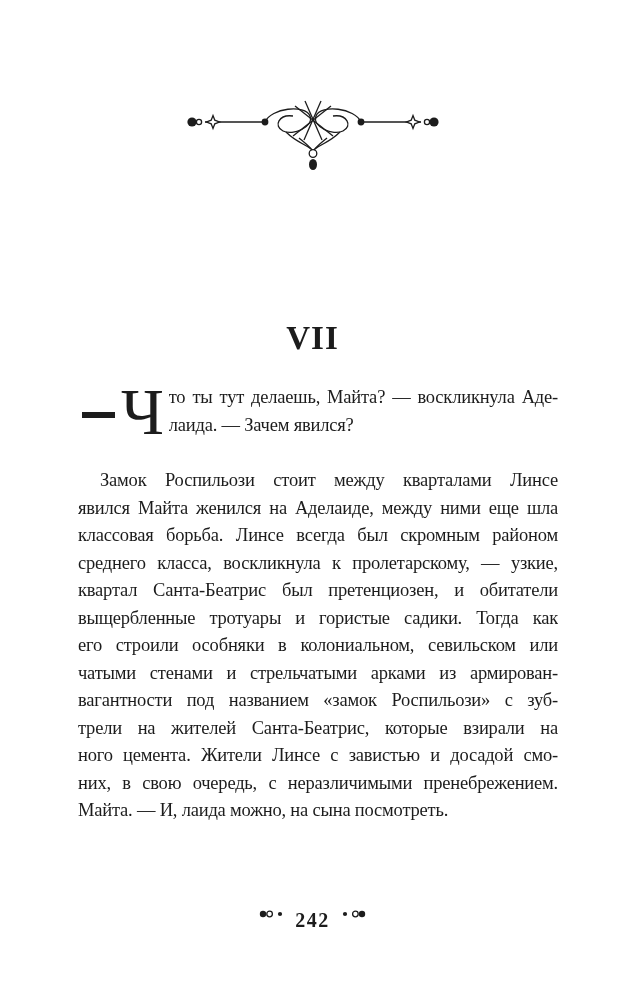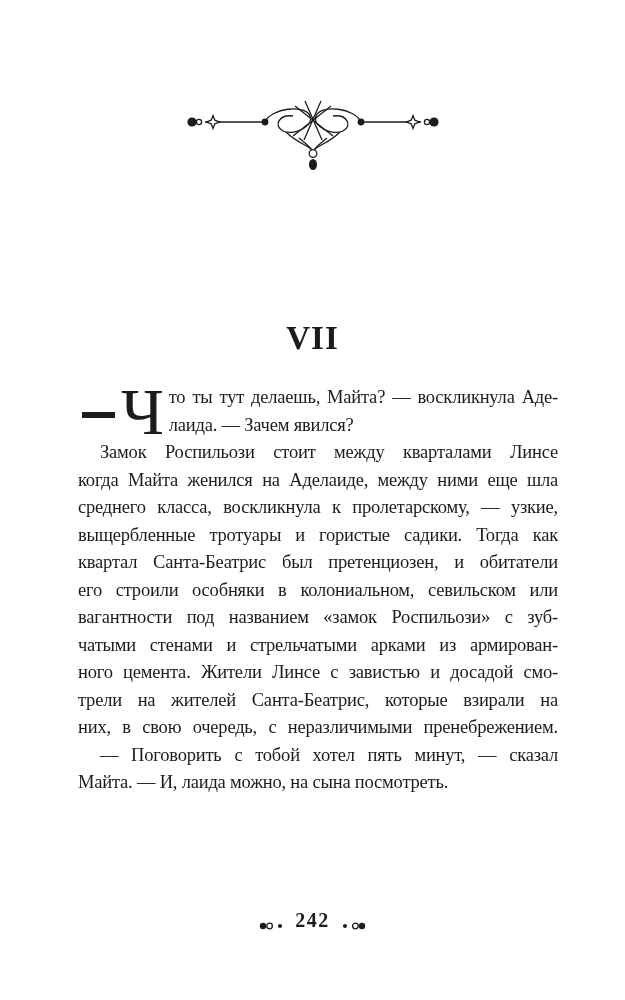--- a/index.html
+++ b/index.html
@@ -43,21 +43,21 @@
   .para::after{content:"";display:block;clear:none;}
   .line{
     height:27.5px;
     line-height:27.5px;
     text-align:justify;
     text-align-last:justify;
     overflow:hidden;
     white-space:nowrap;
   }
   .line.last{text-align-last:left;font-family:Liberation Serif, serif;}
-  .line.indent{text-indent:22px;}
+  .line.indent{text-indent:22px;margin-top:28px;}
   
   .dropcap-float{
     float:left;
     height:55px;
     display:flex;
     align-items:flex-start;
     margin-right:5px;
   }
   .dc-dash{
     display:block;
@@ -70,21 +70,21 @@
     display:block;
     font-size:66px;
     line-height:55px;
     font-weight:normal;
   }
   
   .page-footer{
     position:absolute;
     top:908px;left:0;width:100%;
     display:flex;
-    align-items:flex-end;
+    align-items:flex-start;
     justify-content:center;
     gap:11px;
   }
   .page-number{
     font-size:20px;
     font-weight:bold;
     letter-spacing:1.5px;
     line-height:24px;
   }
   .orn{display:block;}
@@ -137,33 +137,33 @@
       <div class="para">
         <div class="dropcap-float">
           <span class="dc-dash"></span>
           <span class="dc-letter">Ч</span>
         </div>
         <div class="line">то ты тут делаешь, Майта? — воскликнула Аде-</div>
         <div class="line last">лаида. — Зачем явился?</div>
       </div>
       <div class="para">
         <div class="line indent">Замок Роспильози стоит между кварталами Линсе</div>
-        <div class="line">когда Майта женился на Аделаиде, между ними еще шла</div>
+        <div class="line">явился Майта женился на Аделаиде, между ними еще шла</div>
+        <div class="line">классовая борьба. Линсе всегда был скромным районом</div>
         <div class="line">среднего класса, воскликнула к пролетарскому, — узкие,</div>
+        <div class="line">квартал Санта-Беатрис был претенциозен, и обитатели</div>
         <div class="line">выщербленные тротуары и гористые садики. Тогда как</div>
-        <div class="line">квартал Санта-Беатрис был претенциозен, и обитатели</div>
         <div class="line">его строили особняки в колониальном, севильском или</div>
+        <div class="line">чатыми стенами и стрельчатыми арками из армирован-</div>
         <div class="line">вагантности под названием «замок Роспильози» с зуб-</div>
-        <div class="line">чатыми стенами и стрельчатыми арками из армирован-</div>
+        <div class="line">трели на жителей Санта-Беатрис, которые взирали на</div>
         <div class="line">ного цемента. Жители Линсе с завистью и досадой смо-</div>
-        <div class="line">трели на жителей Санта-Беатрис, которые взирали на</div>
         <div class="line">них, в свою очередь, с неразличимыми пренебрежением.</div>
       </div>
       <div class="para">
-        <div class="line indent">— Поговорить с тобой хотел пять минут, — сказал</div>
         <div class="line last">Майта. — И, лаида можно, на сына посмотреть.</div>
       </div>
     </div>
 
   <div class="page-footer">
     <svg class="orn" width="25" height="12" viewBox="0 0 25 12">
       <circle cx="4" cy="6" r="3.2" fill="#1c1c1c"></circle>
       <circle cx="10.6" cy="6" r="2.8" fill="#ffffff" stroke="#1c1c1c" stroke-width="1.3"></circle>
       <circle cx="21" cy="6" r="2.1" fill="#1c1c1c"></circle>
     </svg>

